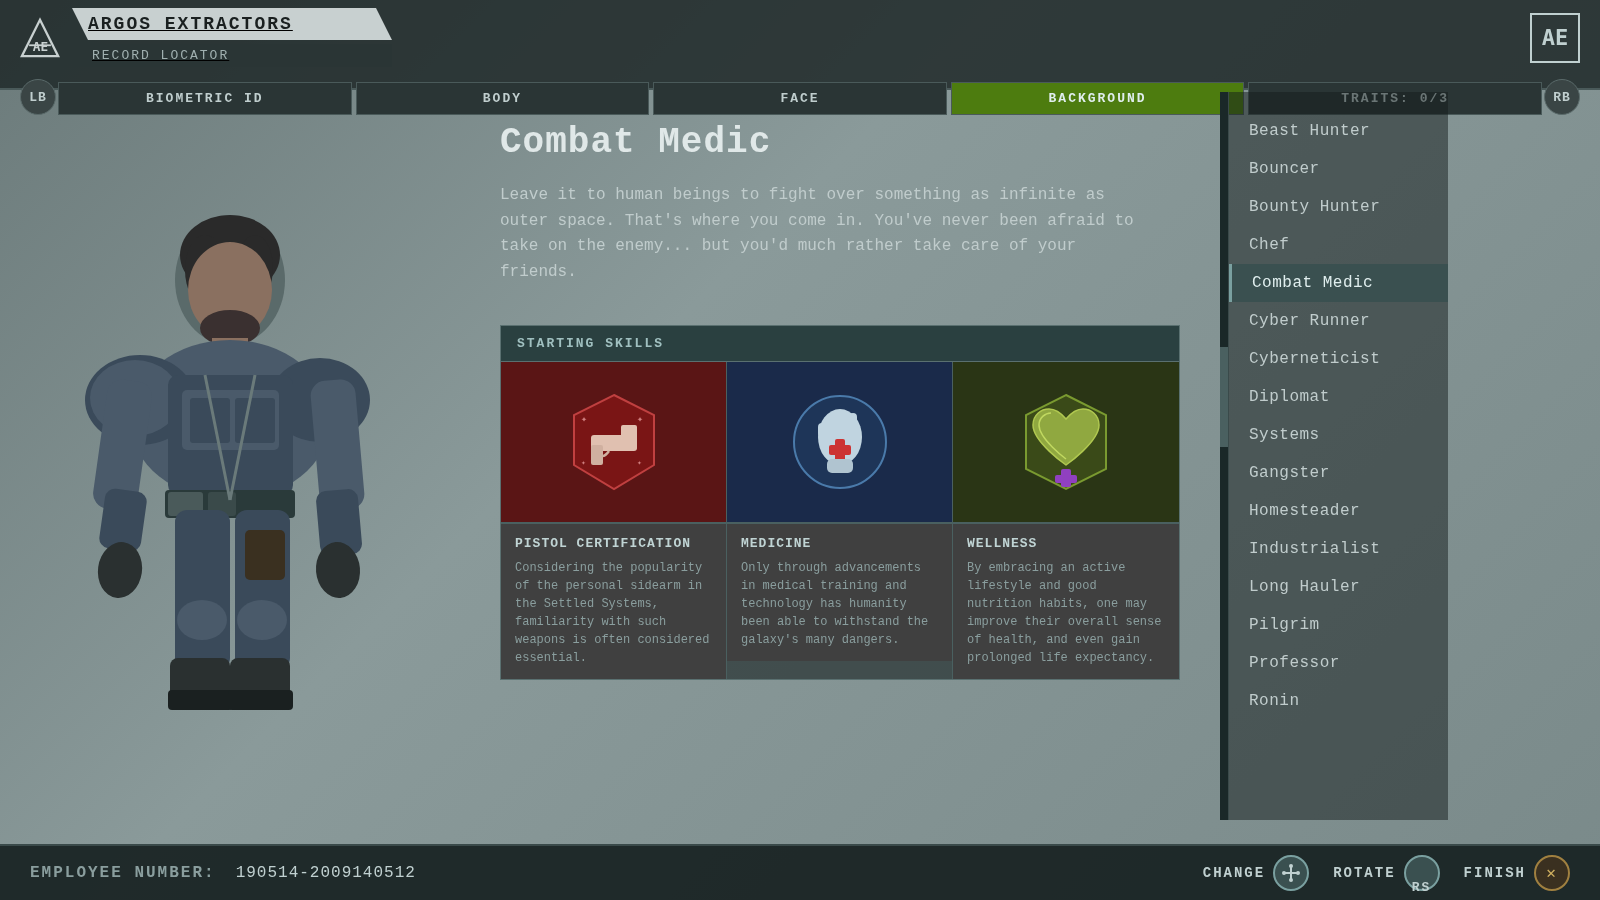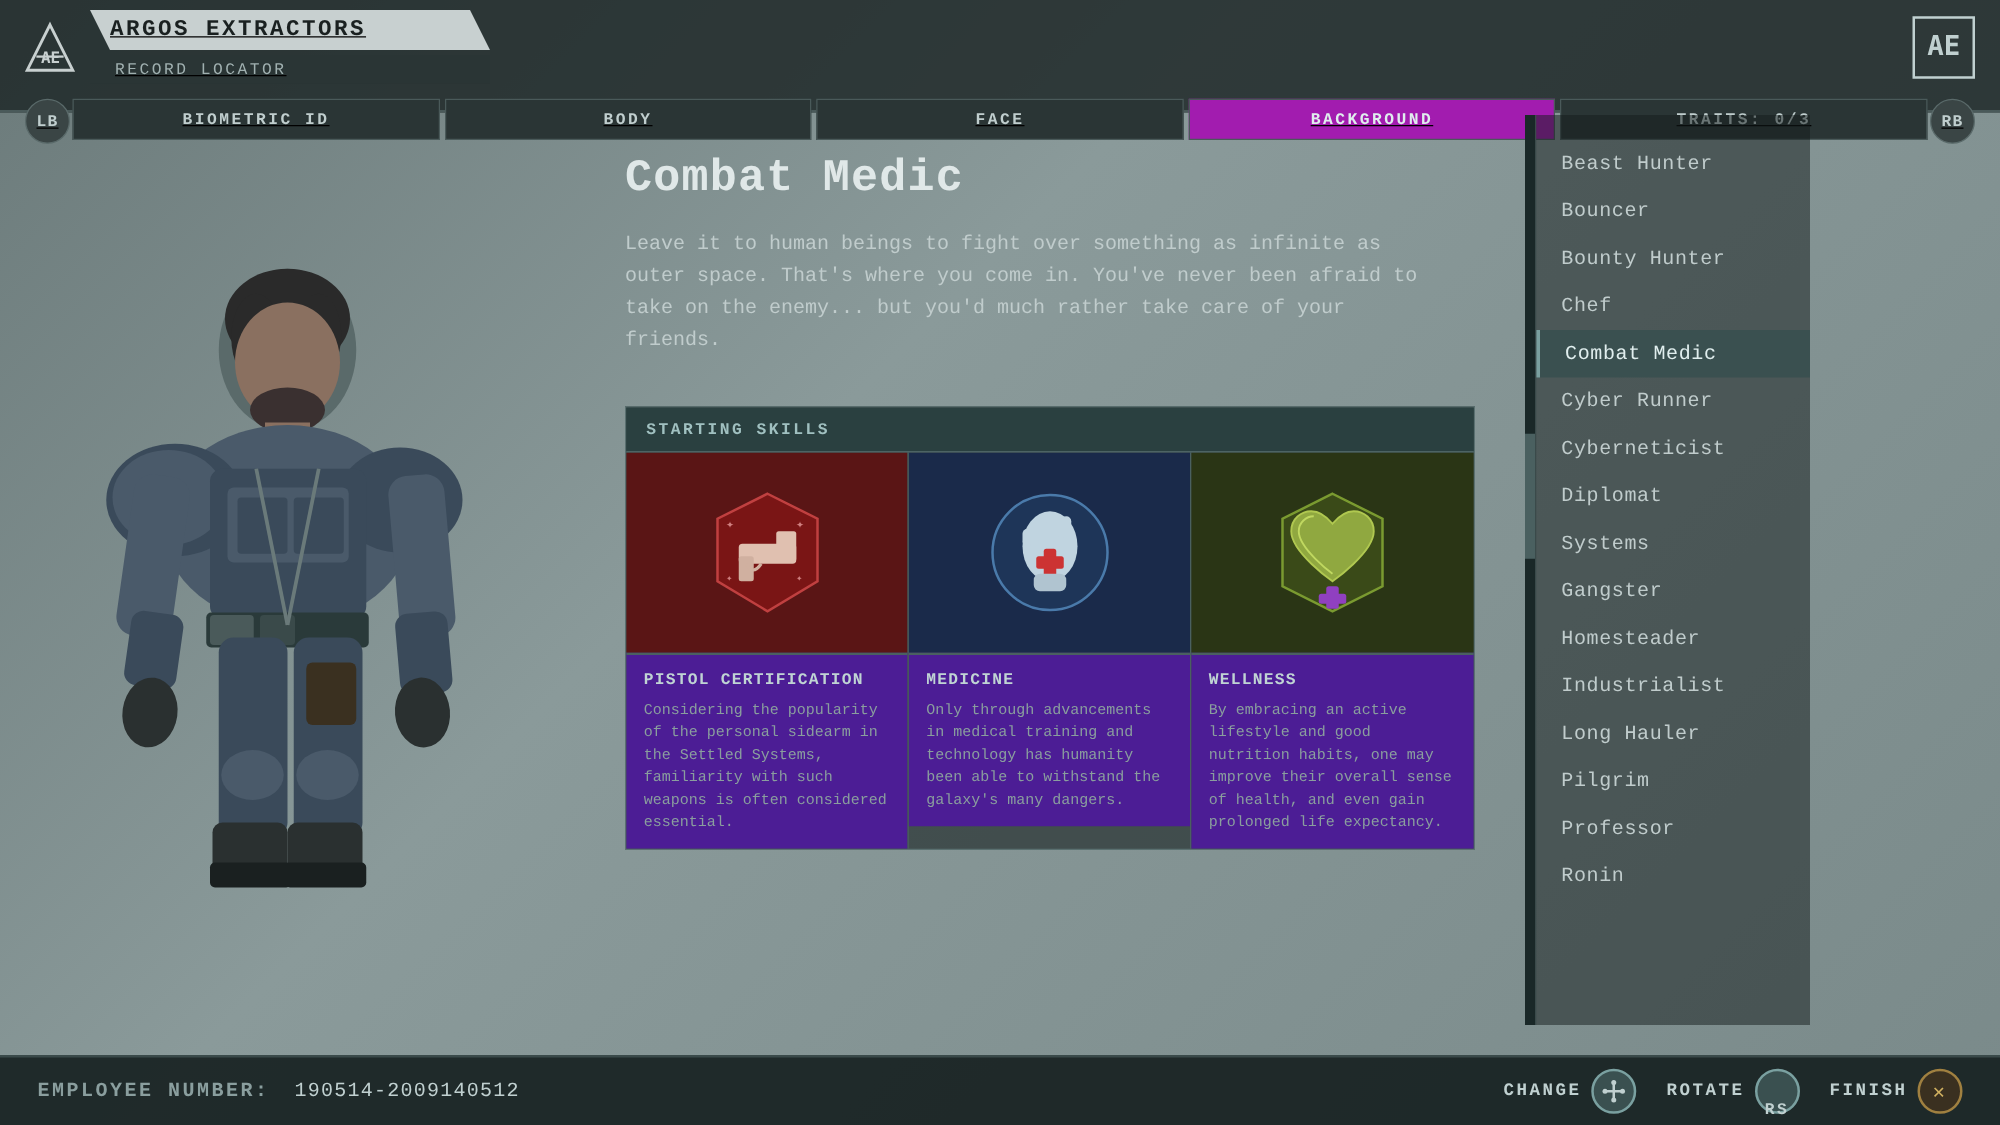--- a/index.html
+++ b/index.html
@@ -68,24 +68,23 @@
       font-size: 13px;
       letter-spacing: 2px;
       padding: 4px 20px;
       margin-left: 0;
       width: 320px;
     }
 
     
     .nav-tabs {
       display: flex;
-      align-items: flex-start;
+      align-items: flex-end;
       gap: 0;
       padding: 8px 20px;
-      text-decoration: underline;
     }
 
     .nav-btn {
       background: #3a4545;
       border: 1px solid #5a6a6a;
       color: #c0cece;
       padding: 8px 12px;
       font-size: 13px;
       font-weight: bold;
       letter-spacing: 1px;
@@ -106,21 +105,21 @@
       font-size: 13px;
       font-weight: bold;
       letter-spacing: 2px;
       cursor: pointer;
       flex: 1;
       text-align: center;
       margin: 0 2px;
     }
 
     .nav-tab.active {
-      background: #a21caf;
+      background: #4d7c0f;
       color: #e0eeee;
     }
 
     
     .main-content {
       position: absolute;
       top: 92px;
       left: 0;
       right: 0;
       bottom: 80px;
@@ -201,21 +200,21 @@
       align-items: center;
       justify-content: center;
       position: relative;
     }
 
     .skill-icon-1 { background: #5a1515; }
     .skill-icon-2 { background: #1a2a4a; }
     .skill-icon-3 { background: #2a3515; }
 
     .skill-info {
-      background: #4c1d95;
+      background: #404040;
       padding: 12px 14px;
       border-top: 2px solid #4a6060;
     }
 
     .skill-name {
       font-size: 13px;
       font-weight: bold;
       letter-spacing: 1px;
       color: #c0d4d4;
       margin-bottom: 8px;

